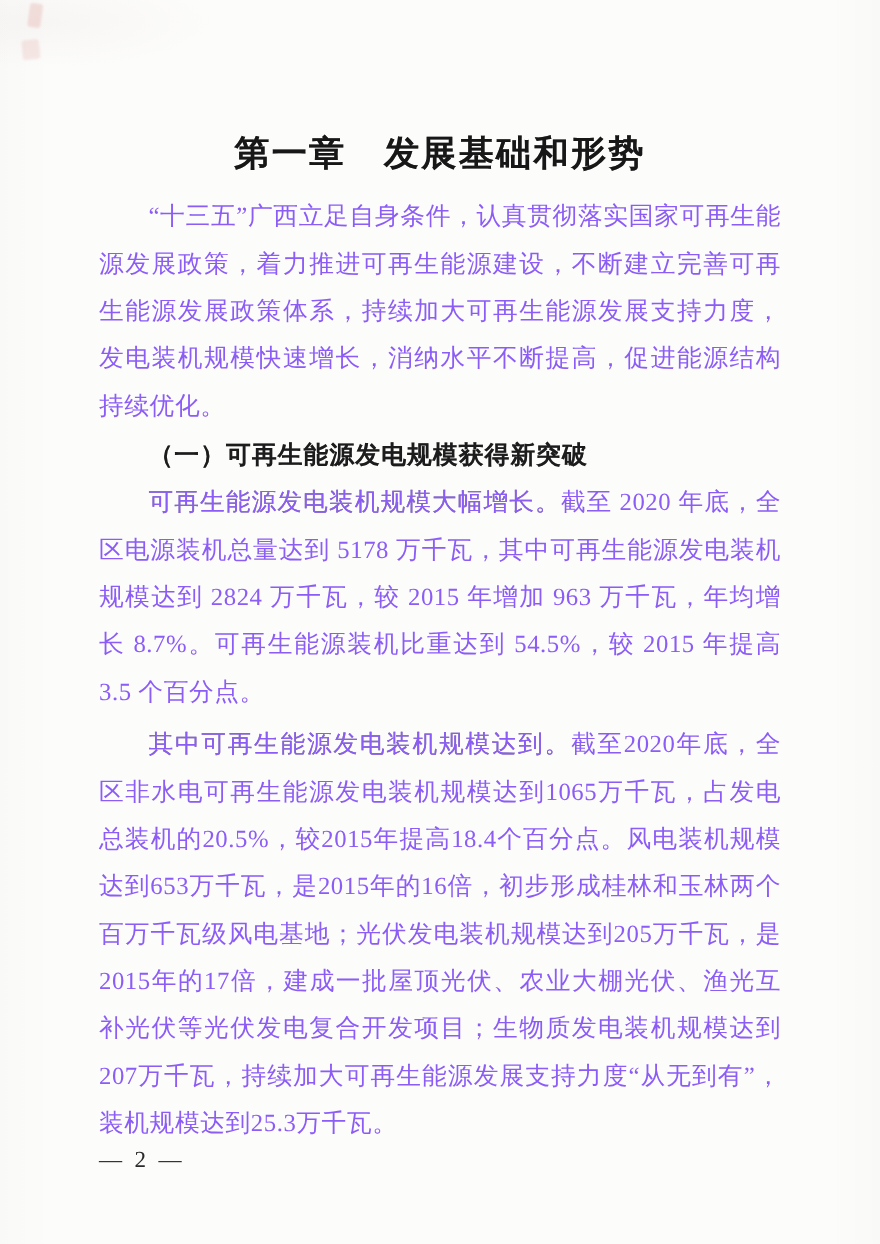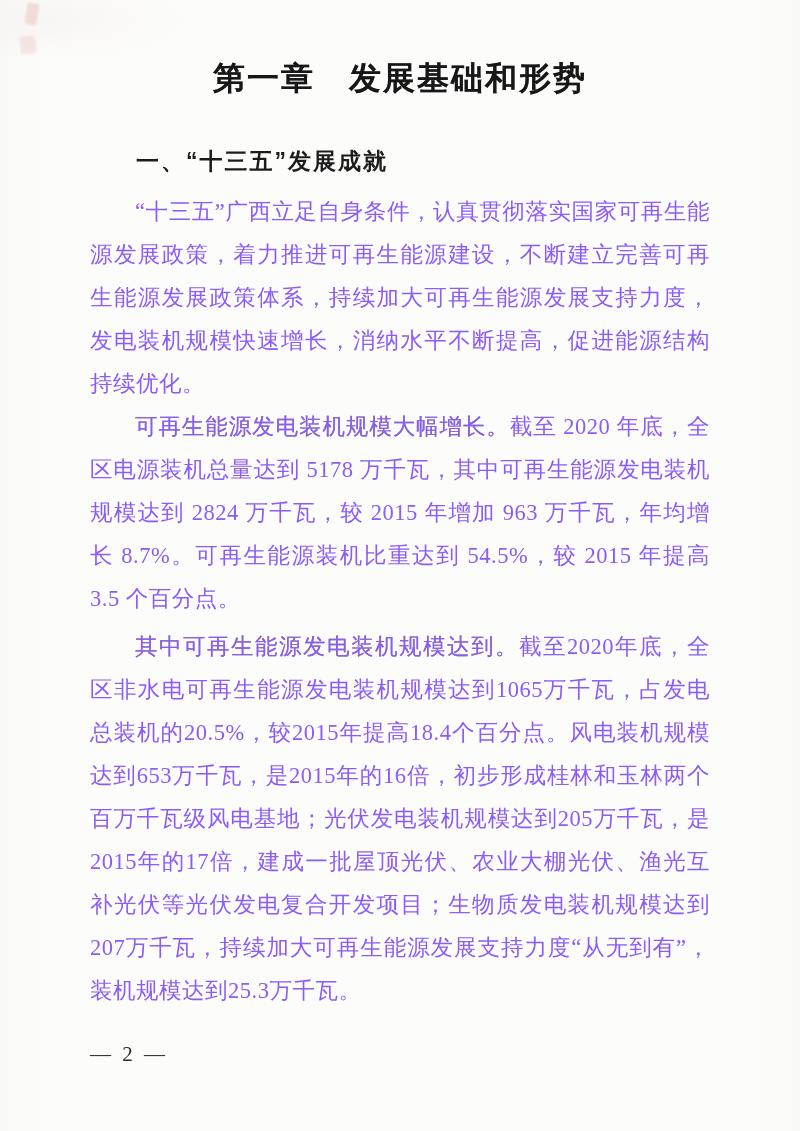--- a/index.html
+++ b/index.html
@@ -38,21 +38,21 @@
   }
   .scan-mark.m1 { left: 26px; top: 3px;  width: 12px; height: 22px; transform: rotate(8deg); }
   .scan-mark.m2 { left: 20px; top: 36px; width: 16px; height: 18px; transform: rotate(-6deg); opacity: 0.28; }
 
   .content {
     position: relative;
     padding: 0 90px;
   }
   .chapter-title {
     margin: 0;
-    padding-top: 56px;
+    padding-top: 117px;
     text-align: center;
     font-size: 32px;
     line-height: 44px;
     font-weight: 700;
     letter-spacing: 2px;
     color: #171717;
     text-shadow: 0 0 0.5px rgba(0,0,0,0.55);
   }
   .section-heading {
     margin: 46px 0 0 0;
@@ -103,24 +103,24 @@
 
 <div class="page">
 
   <span class="scan-mark m1"></span>
   <span class="scan-mark m2"></span>
 
   <div class="content">
 
     <h1 class="chapter-title">第一章　发展基础和形势</h1>
 
-    <h2 class="section-heading">一、“十三五”发展成就</h2>
 
     <p class="body-para">“十三五”广西立足自身条件，认真贯彻落实国家可再生能源发展政策，着力推进可再生能源建设，不断建立完善可再生能源发展政策体系，持续加大可再生能源发展支持力度，发电装机规模快速增长，消纳水平不断提高，促进能源结构持续优化。</p>
 
+    <h3 class="subsection-heading">（一）可再生能源发电规模获得新突破</h3>
 
     <p class="body-para flow"><span class="lead">可再生能源发电装机规模大幅增长。</span><span>截至 2020 年底，全区电源装机总量达到 5178 万千瓦，其中可再生能源发电装机规模达到 2824 万千瓦，较 2015 年增加 963 万千瓦，年均增长 8.7%。可再生能源装机比重达到 54.5%，较 2015 年提高 3.5 个百分点。</span></p>
 
     <p class="body-para spaced"><span class="lead">其中可再生能源发电装机规模达到。</span><span>截至2020年底，全区非水电可再生能源发电装机规模达到1065万千瓦，占发电总装机的20.5%，较2015年提高18.4个百分点。风电装机规模达到653万千瓦，是2015年的16倍，初步形成桂林和玉林两个百万千瓦级风电基地；光伏发电装机规模达到205万千瓦，是2015年的17倍，建成一批屋顶光伏、农业大棚光伏、渔光互补光伏等光伏发电复合开发项目；生物质发电装机规模达到207万千瓦，持续加大可再生能源发展支持力度“从无到有”，装机规模达到25.3万千瓦。</span></p>
 
   </div>
 
   <div class="page-footer">— 2 —</div>
 
 </div>

